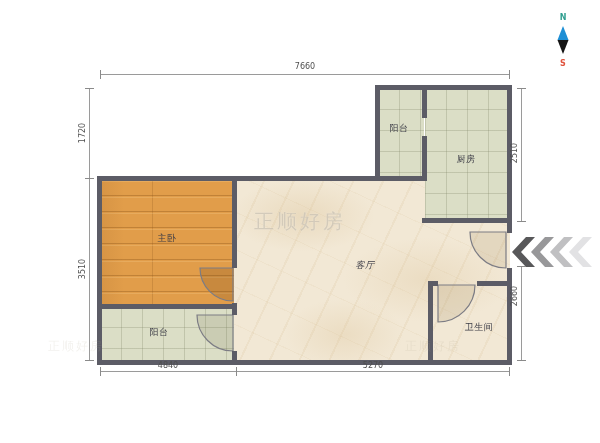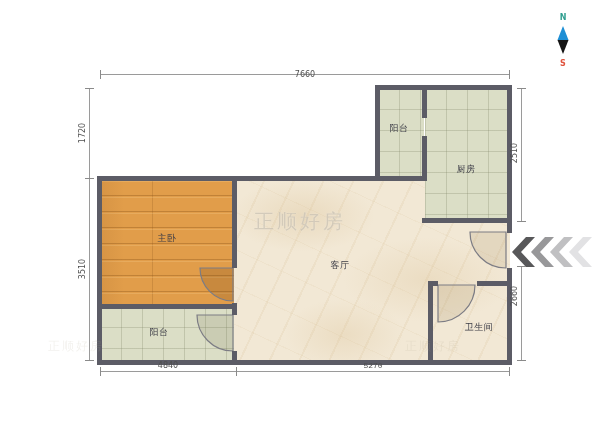--- a/index.html
+++ b/index.html
@@ -94,23 +94,23 @@
     <div class="wall" style="left:422px;top:136px;width:5px;height:45px;"></div>
     <div class="wall" style="left:507px;top:85px;width:5px;height:148px;"></div>
     <div class="wall" style="left:507px;top:268px;width:5px;height:97px;"></div>
     <div class="wall" style="left:232px;top:176px;width:5px;height:92px;"></div>
     <div class="wall" style="left:232px;top:303px;width:5px;height:12px;"></div>
     <div class="wall" style="left:232px;top:351px;width:5px;height:14px;"></div>
     <div class="wall" style="left:428px;top:281px;width:5px;height:84px;"></div>
   </div>
 
   <span class="room-label" style="left:399px;top:128px;">阳台</span>
-  <span class="room-label" style="left:466px;top:169px;">厨房</span>
+  <span class="room-label" style="left:466px;top:159px;">厨房</span>
   <span class="room-label" style="left:167px;top:238px;">主卧</span>
-  <span class="room-label" style="left:340px;top:265px;">客厅</span>
+  <span class="room-label" style="left:365px;top:265px;font-style:italic;">客厅</span>
   <span class="room-label" style="left:159px;top:332px;">阳台</span>
   <span class="room-label" style="left:479px;top:327px;">卫生间</span>
 
   <span class="watermark-main">正顺好房</span>
   <span class="watermark-faint" style="left:48px;top:338px;">正顺好房</span>
   <span class="watermark-faint" style="left:405px;top:338px;">正顺好房</span>
 
   <svg width="92" height="34" viewBox="510 235 92 34" style="left:510px;top:235px;">
     <polygon points="512,252 526,237 535,237 521,252 535,267 526,267" fill="#58585a"></polygon>
     <polygon points="531,252 545,237 554,237 540,252 554,267 545,267" fill="#98989a"></polygon>
@@ -124,30 +124,30 @@
       <polygon points="11,2 5.5,16 16.5,16" fill="#1e8fd5"></polygon>
       <polygon points="5.5,16 16.5,16 11,30" fill="#141414"></polygon>
     </svg>
     <span class="compass-letter compass-s" style="left:563px;top:63px;">S</span>
   </div>
 
   <div>
     <div class="dim-line" style="left:100px;top:74px;width:410px;height:1px;"></div>
     <div class="dim-tick" style="left:100px;top:70px;width:1px;height:9px;"></div>
     <div class="dim-tick" style="left:509px;top:70px;width:1px;height:9px;"></div>
-    <span class="dim-label h" style="left:100px;top:62px;width:410px;margin-top:8px;">7660</span>
+    <span class="dim-label h" style="left:100px;top:62px;width:410px;">7660</span>
   </div>
 
   <div>
     <div class="dim-line" style="left:100px;top:371px;width:410px;height:1px;"></div>
     <div class="dim-tick" style="left:100px;top:367px;width:1px;height:9px;"></div>
     <div class="dim-tick" style="left:236px;top:367px;width:1px;height:9px;"></div>
     <div class="dim-tick" style="left:509px;top:367px;width:1px;height:9px;"></div>
     <span class="dim-label h" style="left:100px;top:361px;width:136px;">4840</span>
-    <span class="dim-label h" style="left:236px;top:361px;width:274px;font-family:Liberation Mono, monospace;">5270</span>
+    <span class="dim-label h" style="left:236px;top:361px;width:274px;">5270</span>
   </div>
 
   <div>
     <div class="dim-line" style="left:89px;top:88px;width:1px;height:272px;"></div>
     <div class="dim-tick" style="left:85px;top:88px;width:9px;height:1px;"></div>
     <div class="dim-tick" style="left:85px;top:178px;width:9px;height:1px;"></div>
     <div class="dim-tick" style="left:85px;top:360px;width:9px;height:1px;"></div>
     <span class="dim-label v" style="left:82px;top:133px;">1720</span>
     <span class="dim-label v" style="left:82px;top:269px;">3510</span>
   </div>

